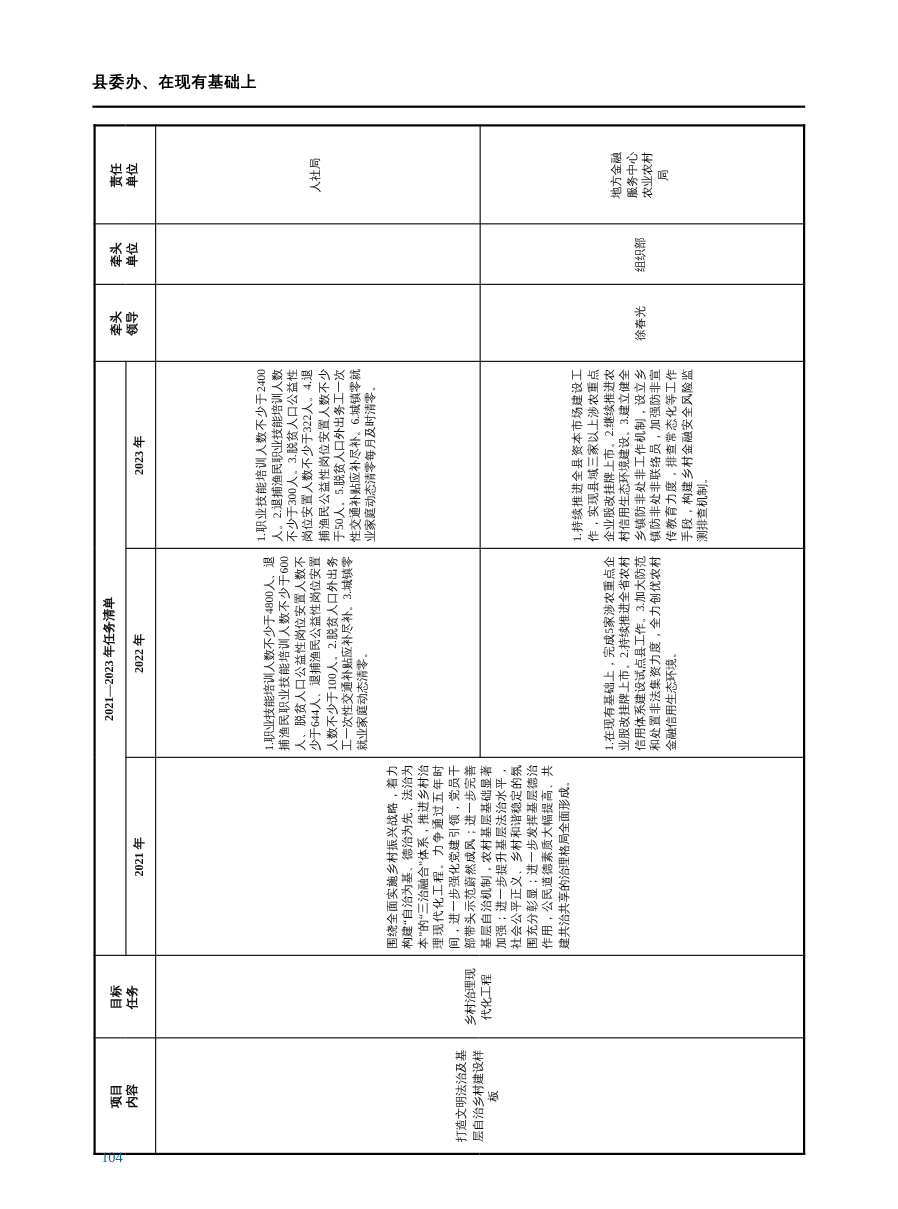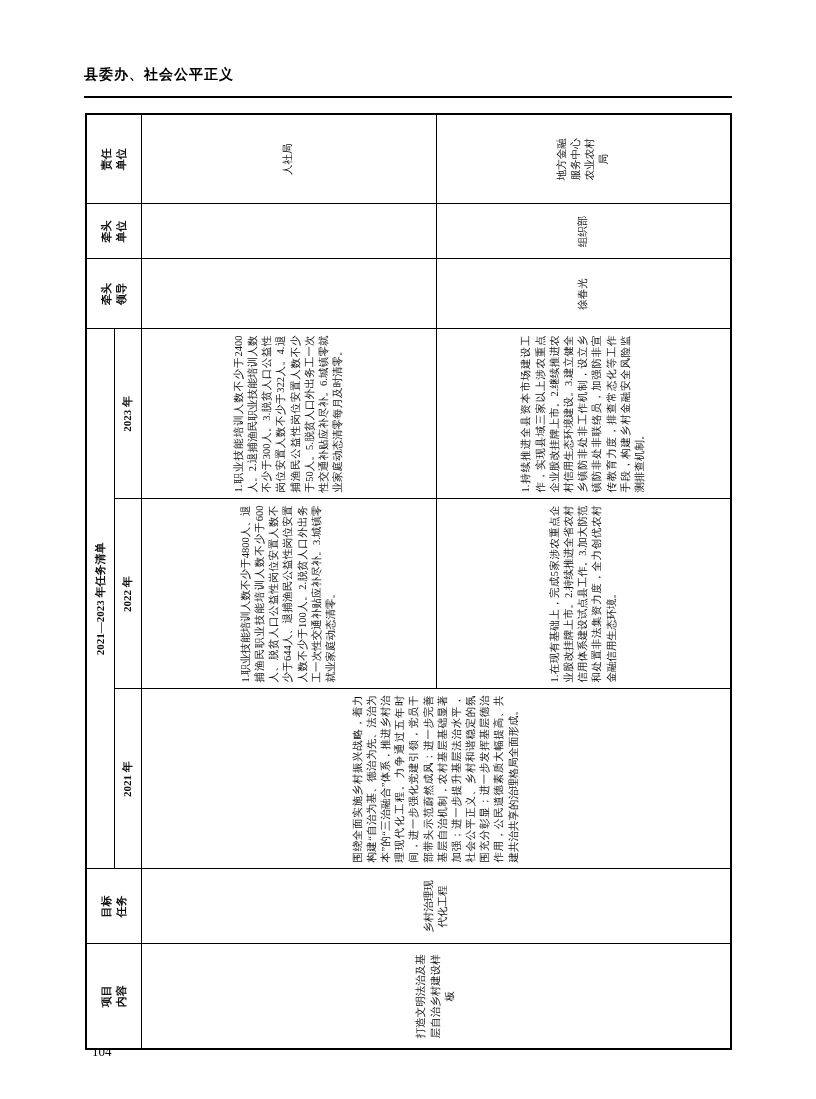--- a/index.html
+++ b/index.html
@@ -71,29 +71,29 @@
   .task-table td.center { text-align: center; }
   tr.hrow-a { height: 28px; }
   tr.hrow-b { height: 27px; }
   tr.drow   { height: 295px; }
   .page-number {
     position: absolute;
     left: 92px;
     top: 1044px;
     font-family: "Liberation Serif", serif;
     font-size: 13px;
-    color: #000000;
+    color: #0369a1;
   }
 </style>
 </head>
 <body>
 
 <div class="page">
 
-  <div class="doc-header-title">县委办、社会公平正义</div>
+  <div class="doc-header-title">县委办、在现有基础上</div>
 
   <div class="doc-header-rule"></div>
 
   <div class="table-viewport">
     <div class="landscape">
       <table class="task-table">
         <colgroup>
           <col style="width:105px">
           <col style="width:75px">
           <col style="width:180px">

